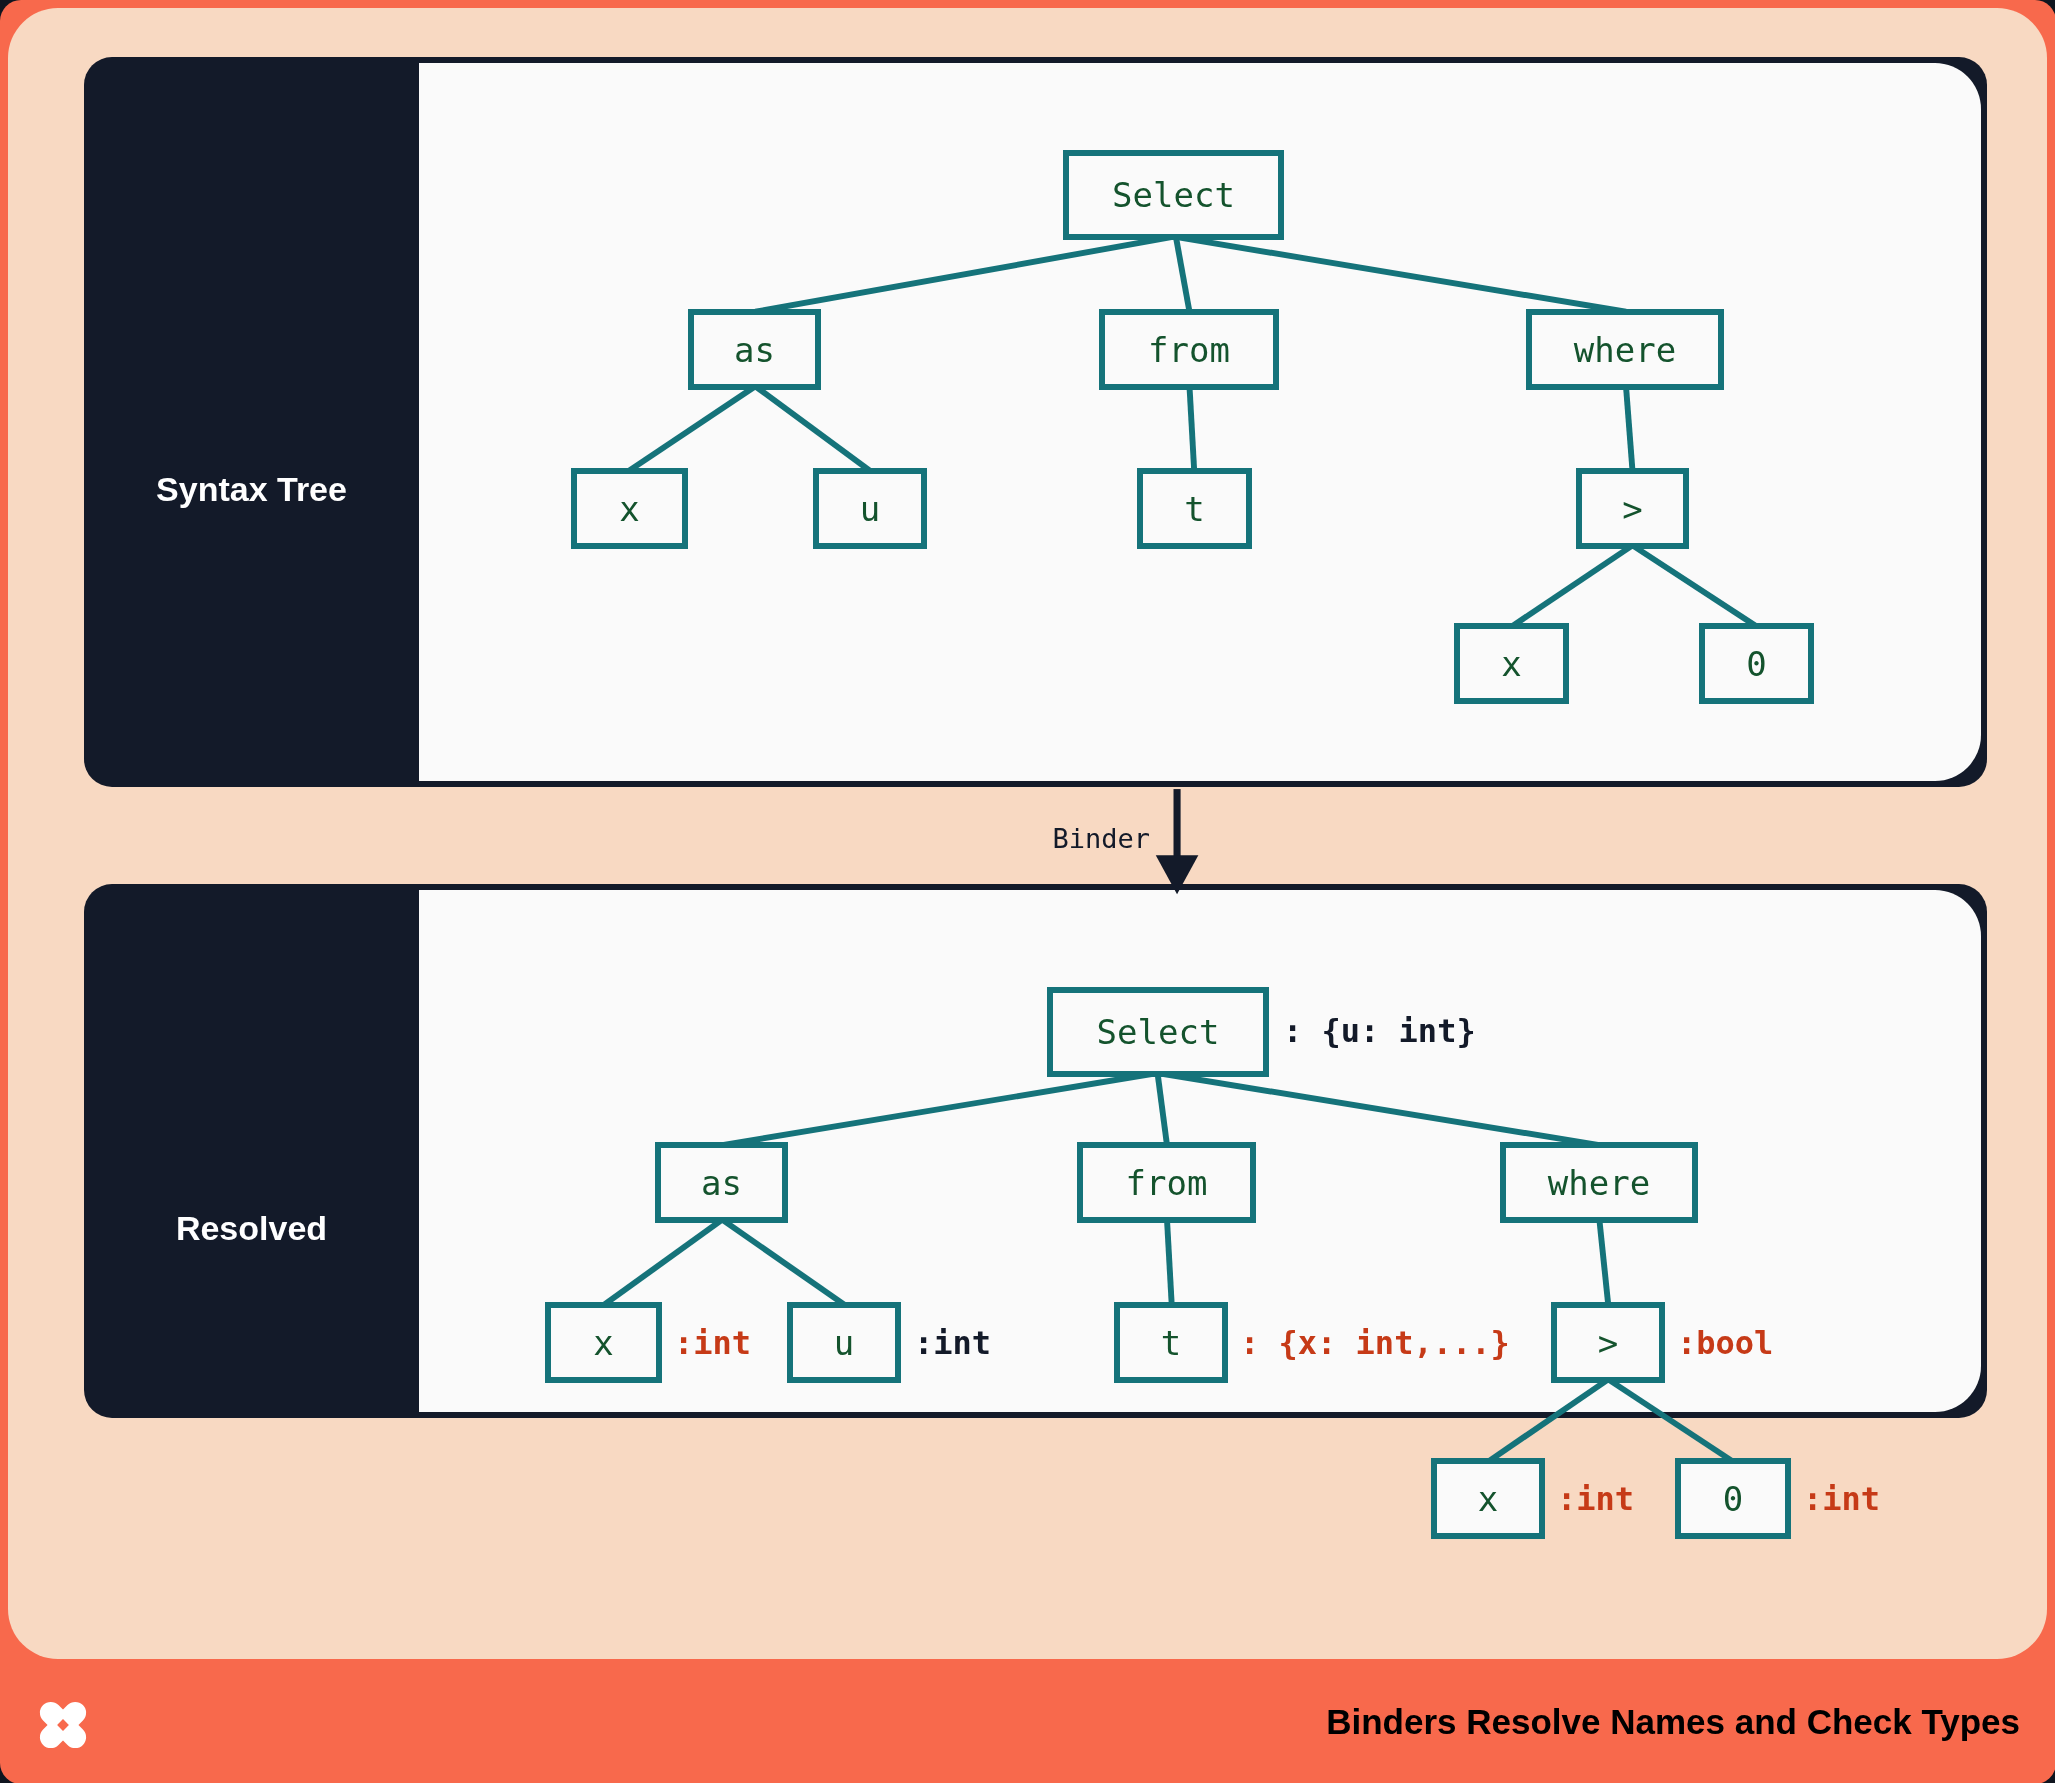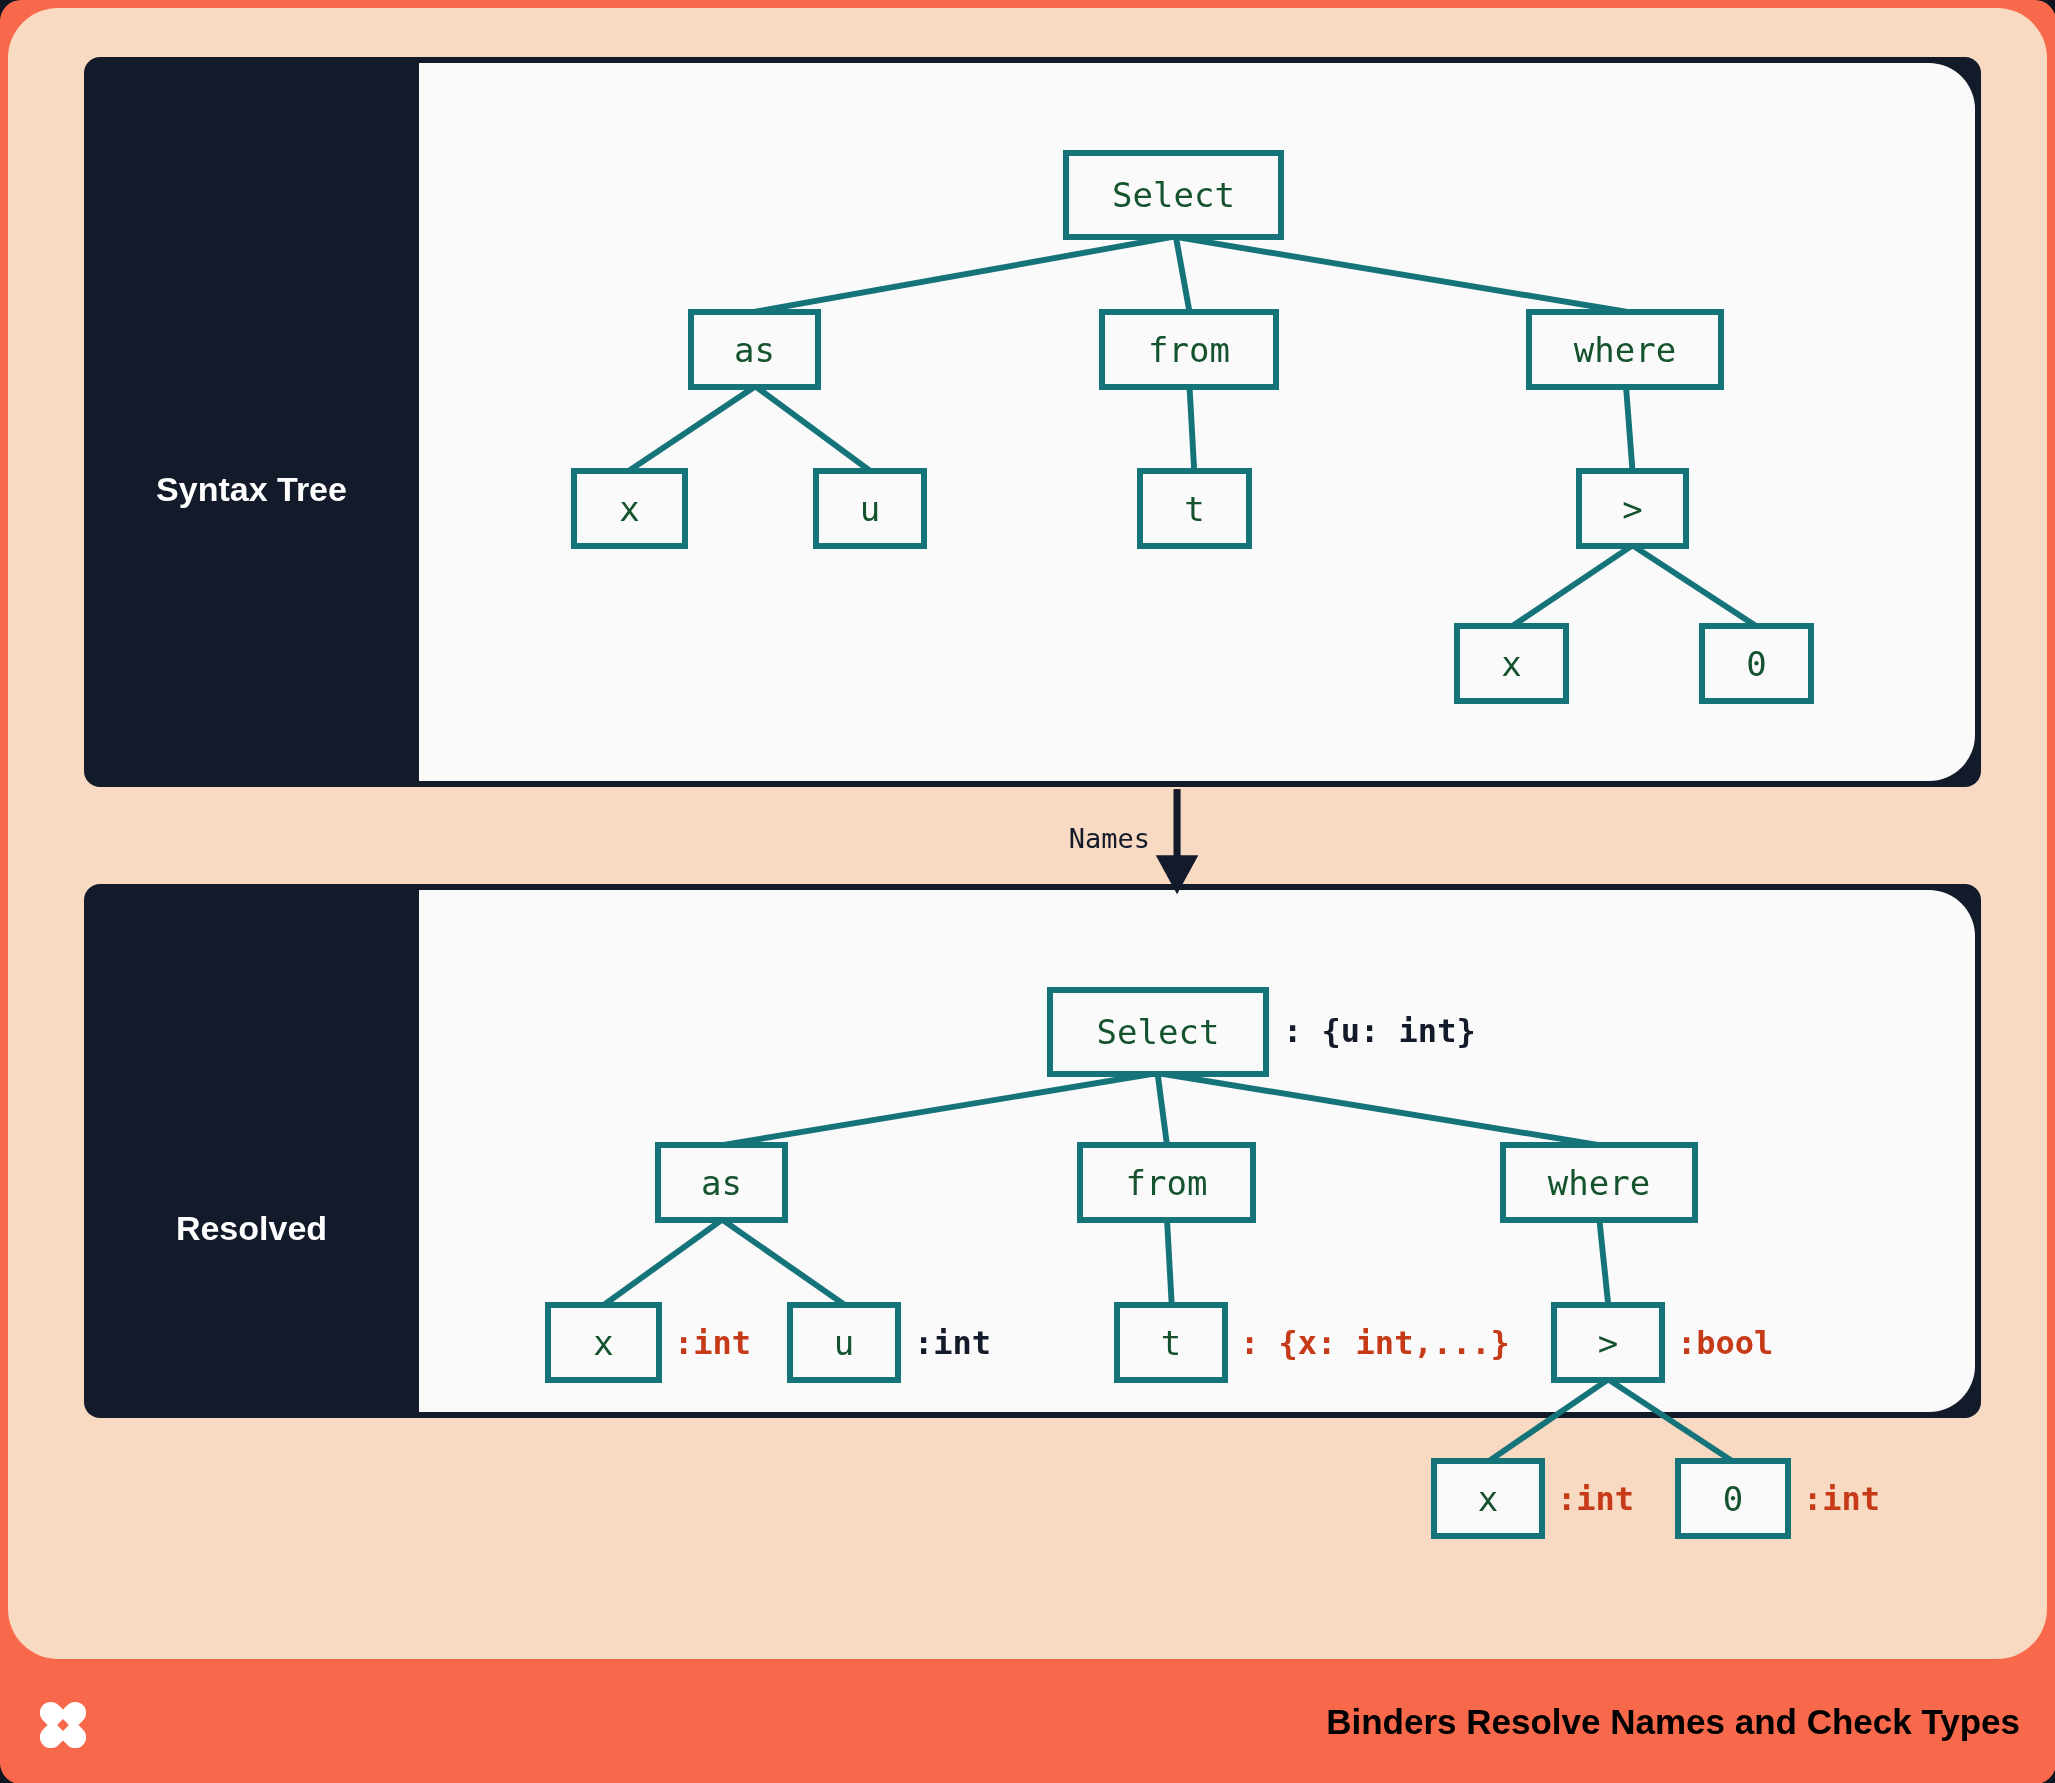--- a/index.html
+++ b/index.html
@@ -1,19 +1,19 @@
 <!DOCTYPE html>
 <html style="font-size:9.5px"><head>
 <meta charset="utf-8">
 <style>
   html,body{margin:0;padding:0;background:#10151f;}
   .page{position:relative;width:2056px;height:1784px;background:#f8694c;border-radius:21px;overflow:hidden;
         font-family:"Liberation Sans",sans-serif;}
   .surface{position:absolute;left:8.3px;top:8.3px;width:2039px;height:1651px;background:#f8d9c2;border-radius:50px;}
-  .panel{position:absolute;left:84px;width:1897px;background:#131a29;border-radius:16px;overflow:hidden;}
+  .panel{position:absolute;left:84px;width:1897px;background:#131a29;border-radius:28px;overflow:hidden;padding-left:6px;}
   .panel-top{top:57px;height:730px;}
   .panel-bottom{top:884px;height:534px;}
   .panel-content{position:absolute;left:335px;top:6px;right:6px;bottom:6px;background:#fafafa;
                  border-radius:0 46px 46px 0;}
   .sidebar-label{position:absolute;left:0;width:335px;text-align:center;color:#ffffff;
                  font-size:34px;font-weight:bold;line-height:59px;}
   .edges{position:absolute;left:0;top:0;width:2056px;height:1784px;pointer-events:none;}
   .node{position:absolute;background:#fafafa;border:6px solid #15737a;box-sizing:border-box;
         display:flex;align-items:center;justify-content:center;}
   .node-label{font-family:"DejaVu Sans Mono",monospace;font-size:34px;font-weight:500;color:#14532d;}
@@ -67,21 +67,21 @@
       <line x1="2704" y1="2062" x2="2719" y2="2206"></line>
       <line x1="2719" y1="2332" x2="2516" y2="2471"></line>
       <line x1="2719" y1="2332" x2="2930" y2="2471"></line>
     </g>
     <g>
       <line x1="1990" y1="1334" x2="1990" y2="1452" stroke="#131a29" stroke-width="12"></line>
       <polygon points="1954,1446 2026,1446 1990,1512" fill="#131a29"></polygon>
     </g>
   </svg>
 
-  <div class="binder-label">Names</div>
+  <div class="binder-label">Binder</div>
 
   <div class="node" style="left:1063px;top:150px;width:221px;height:90px;">
     <span class="node-label">Select</span>
     </div>
   <div class="node" style="left:688px;top:309px;width:133px;height:81px;">
     <span class="node-label">as</span>
     </div>
   <div class="node" style="left:1099px;top:309px;width:180px;height:81px;">
     <span class="node-label">from</span>
     </div>

